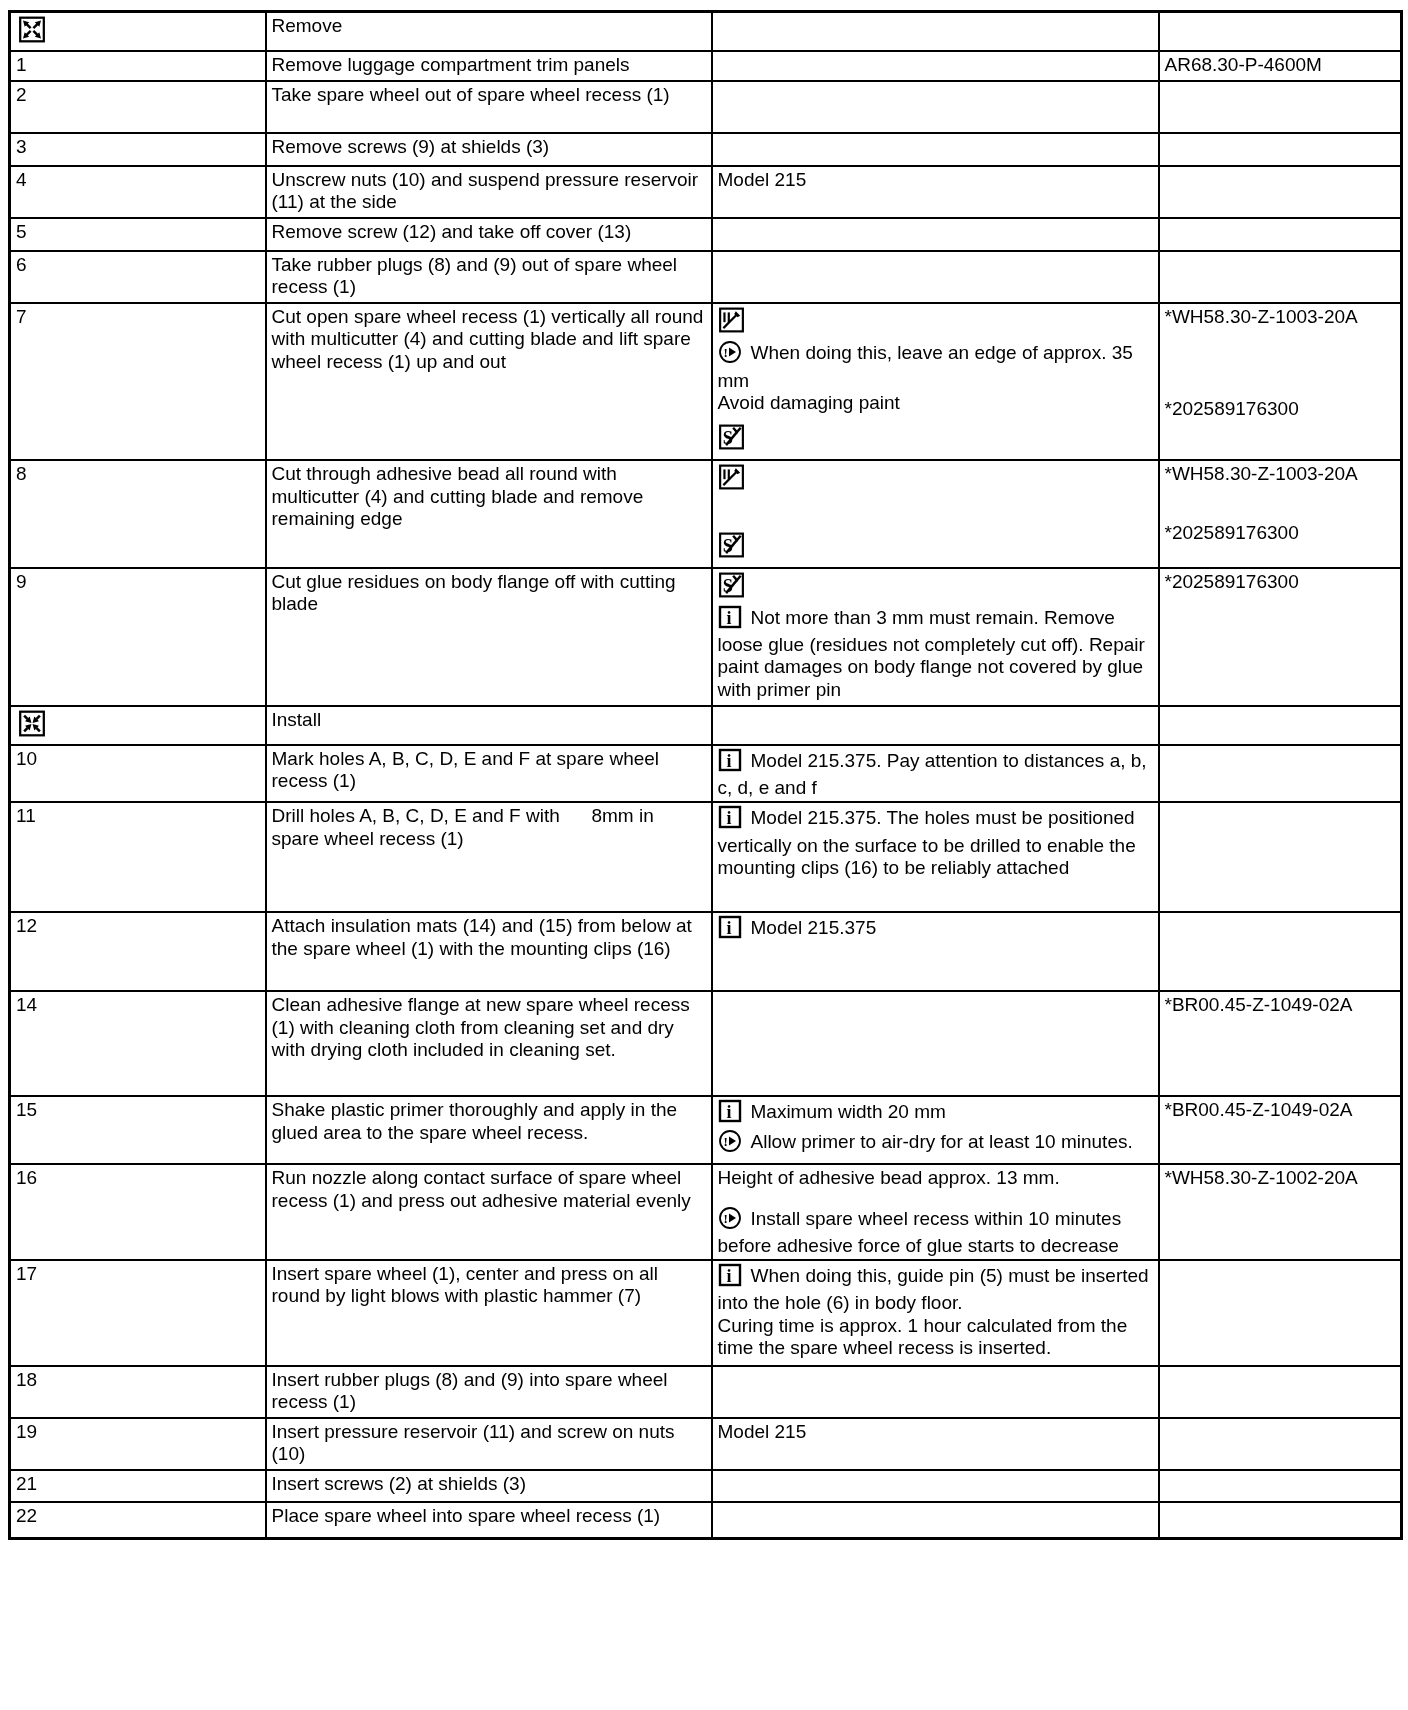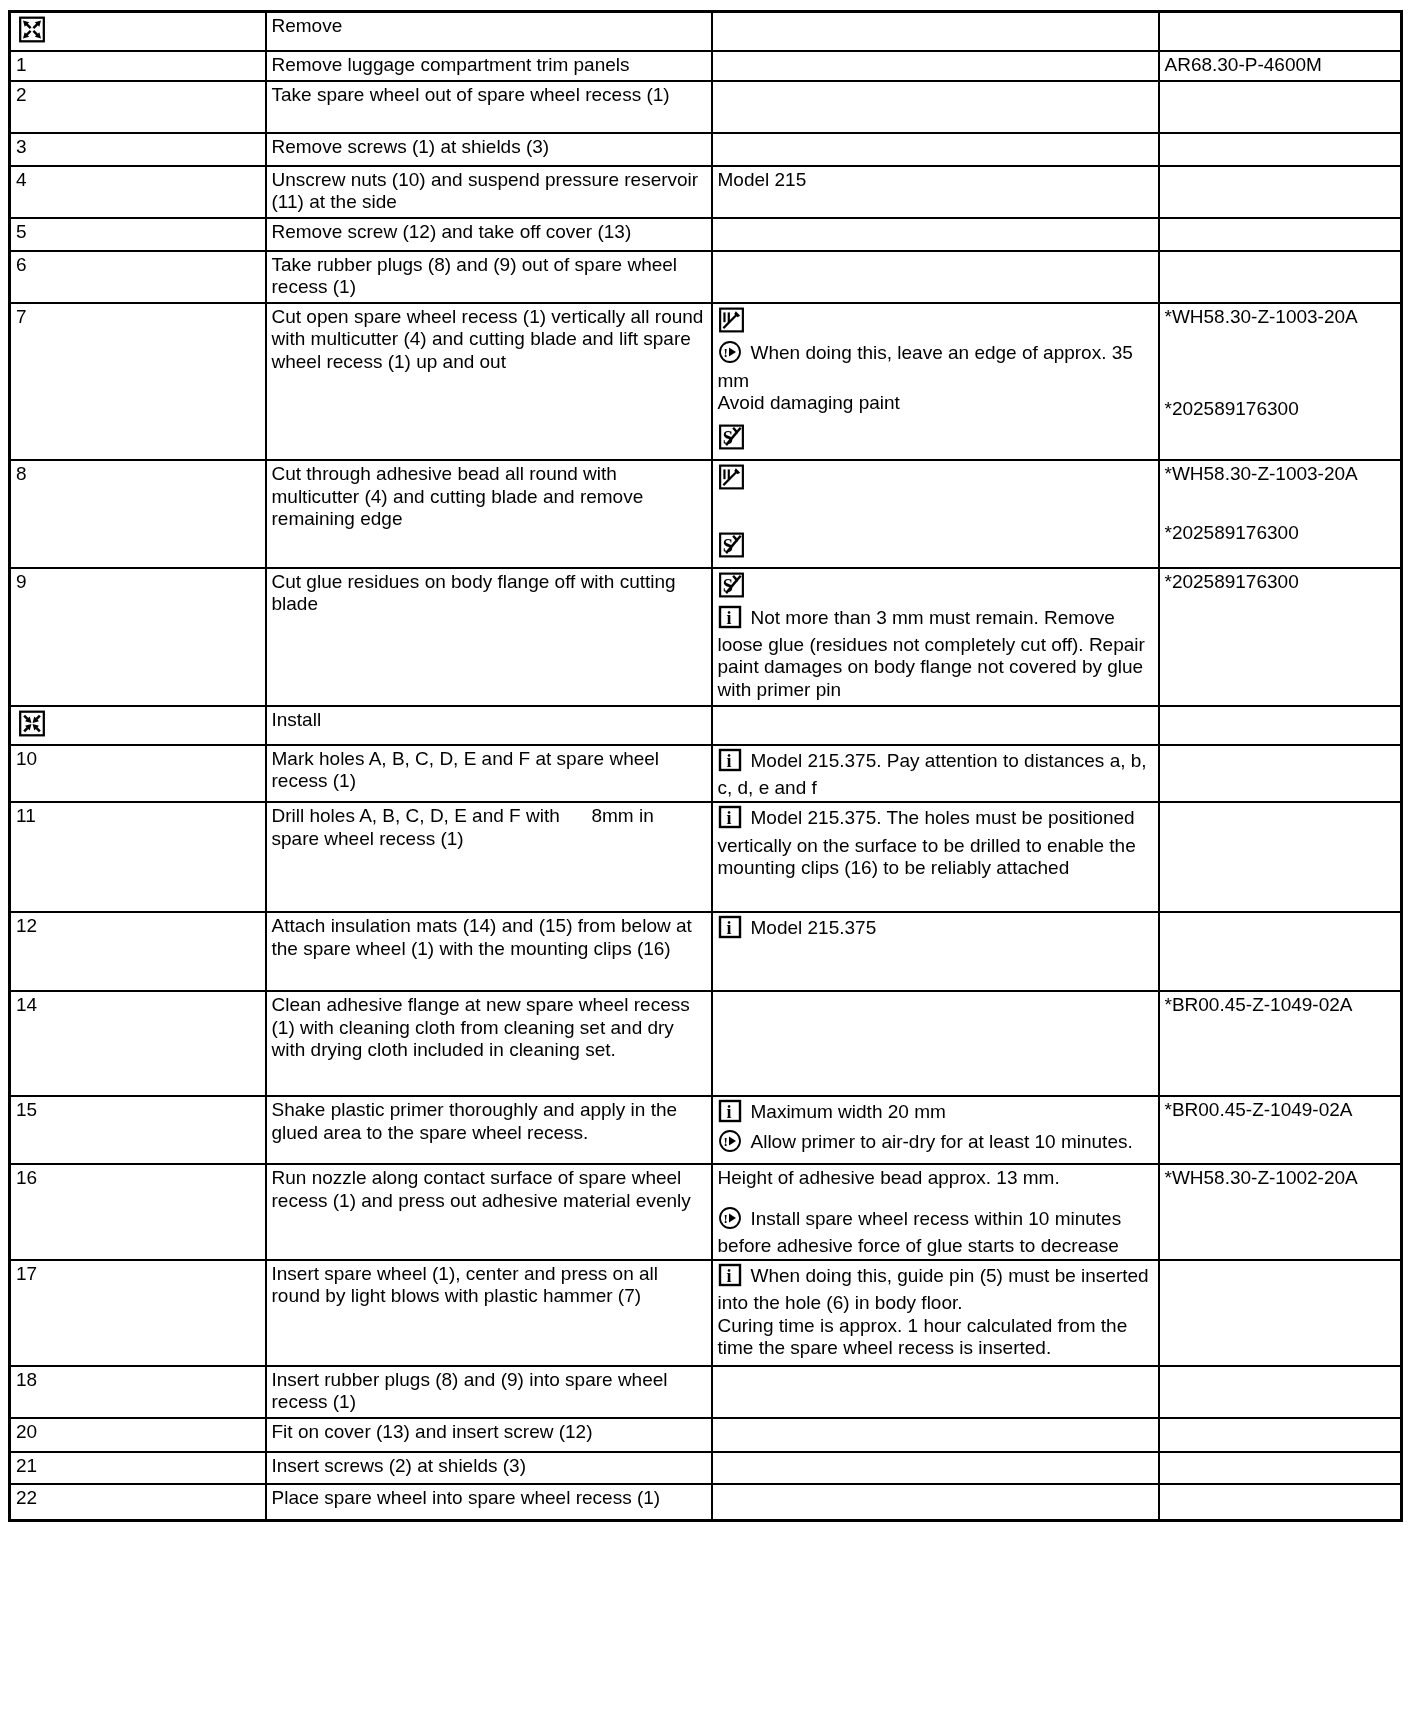--- a/index.html
+++ b/index.html
@@ -59,21 +59,21 @@
           </td>
         </tr>
         <tr style="height: 52px;">
           <td class="col-num"><span class="cell-text">2</span></td>
           <td class="col-desc"><span class="cell-text">Take spare wheel out of spare wheel recess (1)</span></td>
           <td class="col-notes"></td>
           <td class="col-codes"></td>
         </tr>
         <tr style="height: 33px;">
           <td class="col-num"><span class="cell-text">3</span></td>
-          <td class="col-desc"><span class="cell-text">Remove screws (1) at shields (3)</span></td>
+          <td class="col-desc"><span class="cell-text">Remove screws (9) at shields (3)</span></td>
           <td class="col-notes"></td>
           <td class="col-codes"></td>
         </tr>
         <tr style="height: 52px;">
           <td class="col-num"><span class="cell-text">4</span></td>
           <td class="col-desc"><span class="cell-text">Unscrew nuts (10) and suspend pressure reservoir (11) at the side</span></td>
           <td class="col-notes">
             <div class="block"><span class="cell-text">Model 215</span></div>
           </td>
           <td class="col-codes"></td>
@@ -278,24 +278,26 @@
 Curing time is approx. 1 hour calculated from the time the spare wheel recess is inserted.</span></div>
           </td>
           <td class="col-codes"></td>
         </tr>
         <tr style="height: 52px;">
           <td class="col-num"><span class="cell-text">18</span></td>
           <td class="col-desc"><span class="cell-text">Insert rubber plugs (8) and (9) into spare wheel recess (1)</span></td>
           <td class="col-notes"></td>
           <td class="col-codes"></td>
         </tr>
-        <tr style="height: 34px;">
-          <td class="col-num"><span class="cell-text">20</span></td>
-          <td class="col-desc"><span class="cell-text">Fit on cover (13) and insert screw (12)</span></td>
-          <td class="col-notes"></td>
+        <tr style="height: 52px;">
+          <td class="col-num"><span class="cell-text">19</span></td>
+          <td class="col-desc"><span class="cell-text">Insert pressure reservoir (11) and screw on nuts (10)</span></td>
+          <td class="col-notes">
+            <div class="block"><span class="cell-text">Model 215</span></div>
+          </td>
           <td class="col-codes"></td>
         </tr>
         <tr style="height: 32px;">
           <td class="col-num"><span class="cell-text">21</span></td>
           <td class="col-desc"><span class="cell-text">Insert screws (2) at shields (3)</span></td>
           <td class="col-notes"></td>
           <td class="col-codes"></td>
         </tr>
         <tr style="height: 36px;">
           <td class="col-num"><span class="cell-text">22</span></td>

